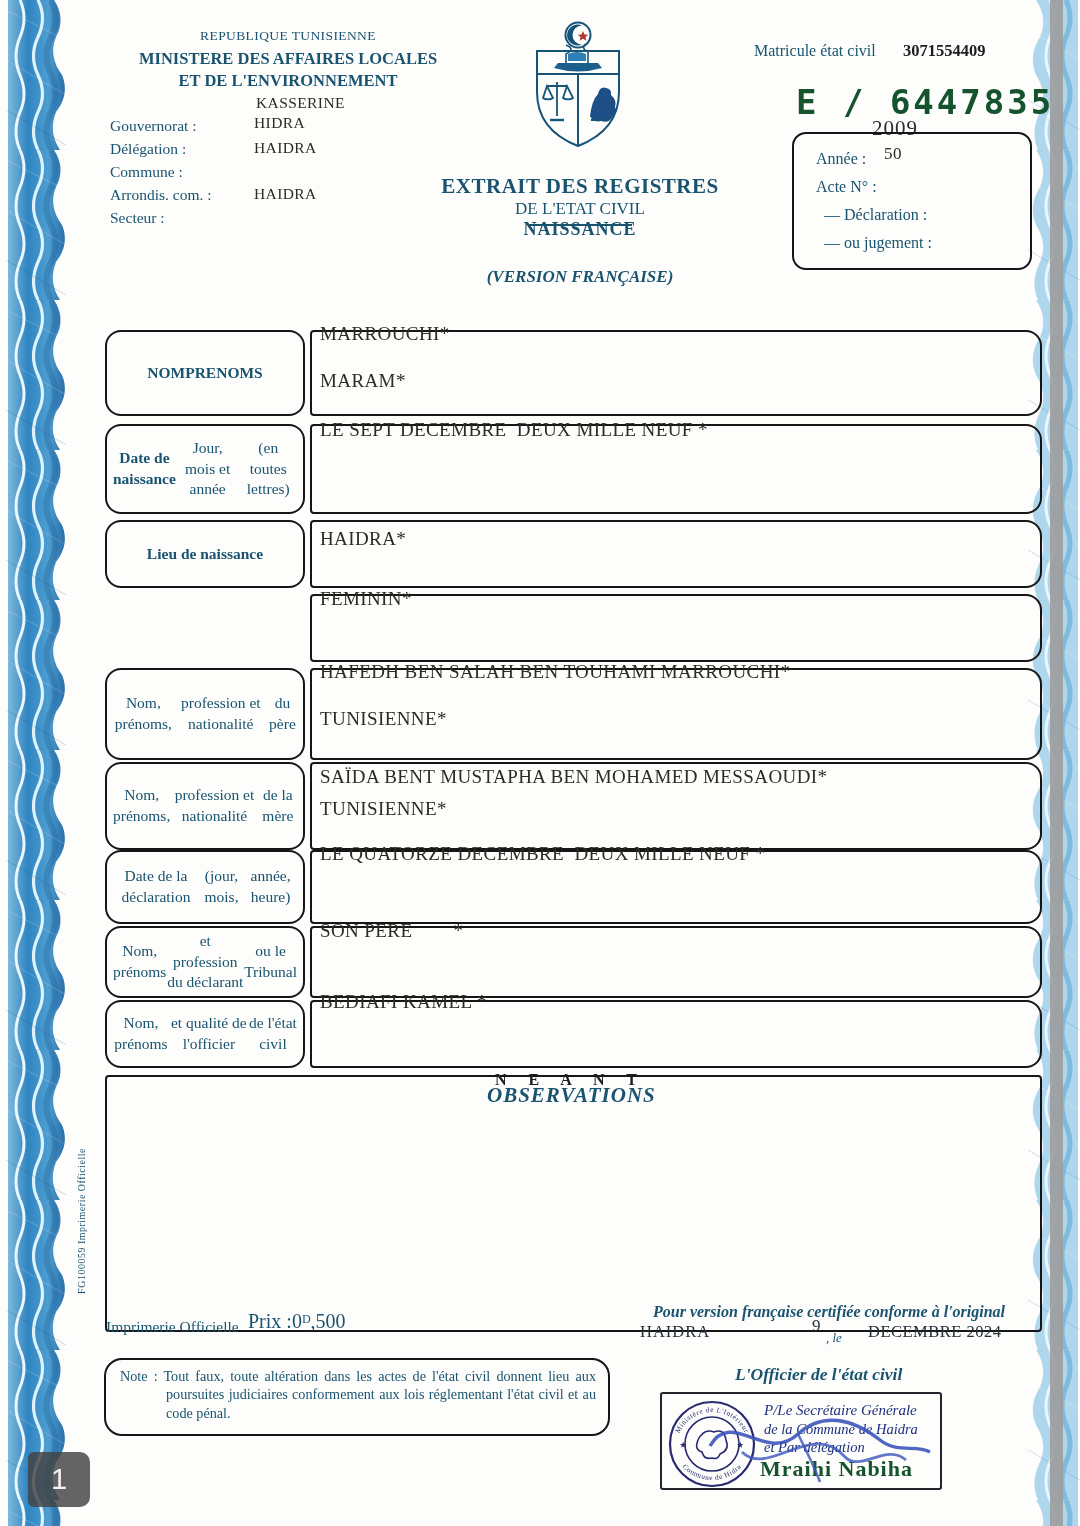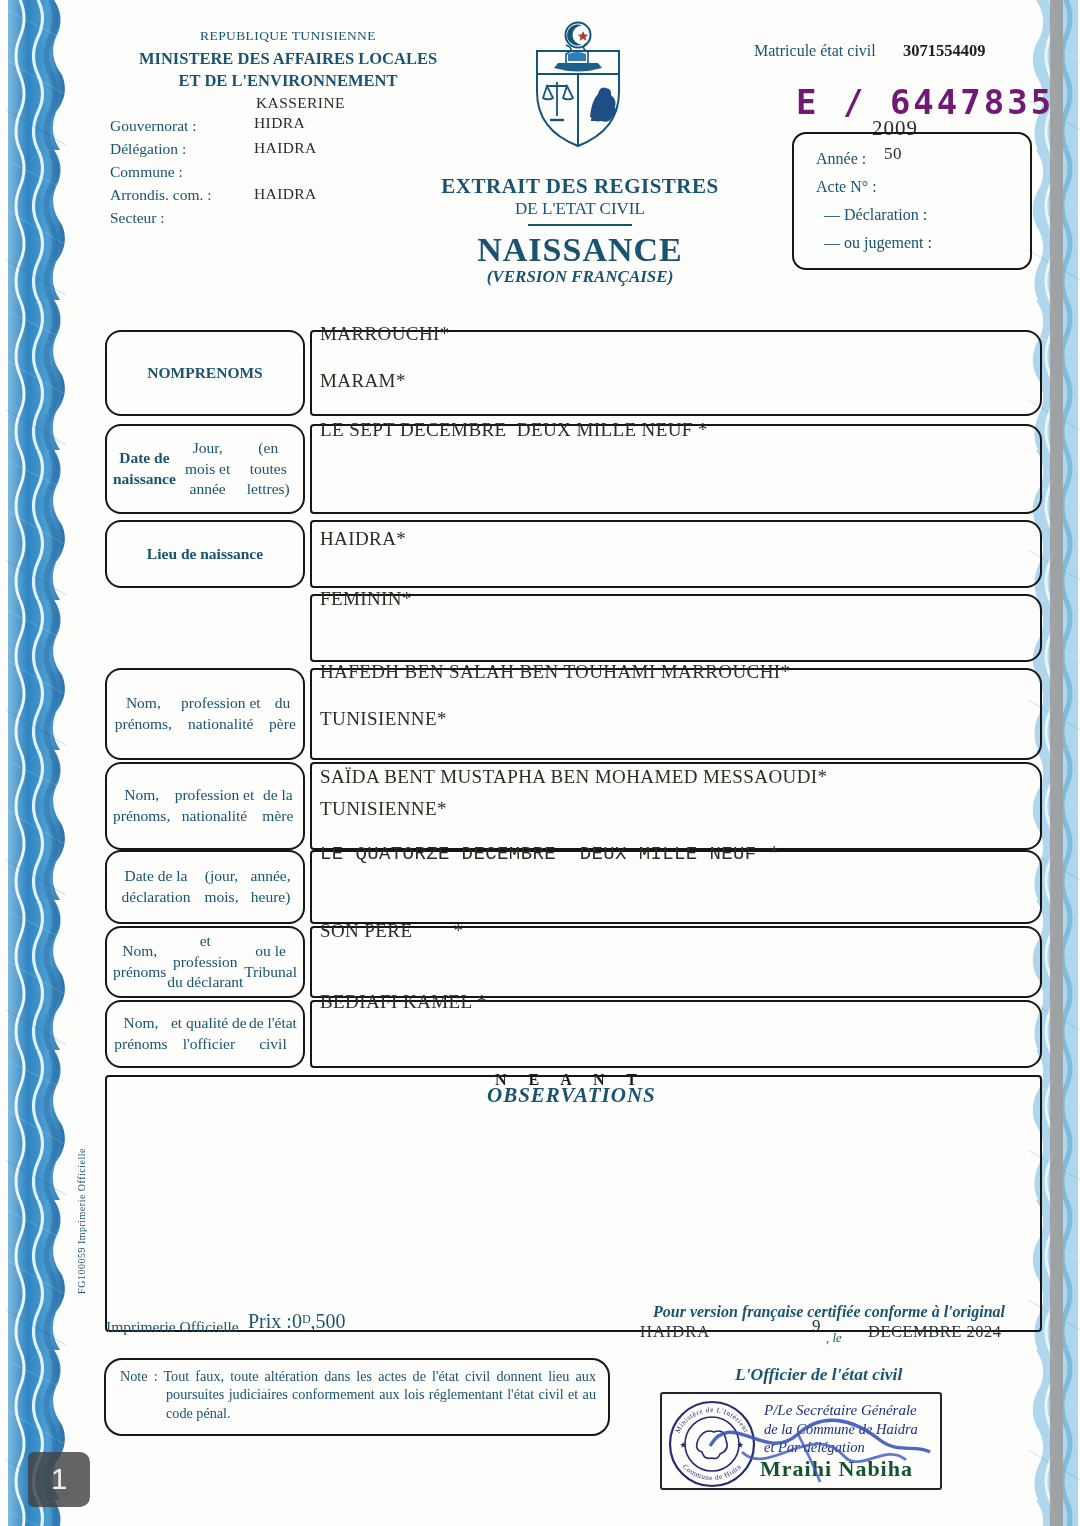--- a/index.html
+++ b/index.html
@@ -25,27 +25,27 @@
   #ministry2 { top:71px; font-size:16.5px; font-weight:bold; }
   .hfield { left:110px; font-size:15.5px; }
   .hval { left:254px; font-size:15.5px; }
 
   
   #emblem { left:528px; top:20px; }
   .title-block { left:350px; width:460px; text-align:center; }
   #title1 { top:174px; font-size:21px; font-weight:bold; letter-spacing:0.5px; }
   #title2 { top:199px; font-size:17px; }
   #title-underline { left:528px; top:224px; width:104px; height:2px; background:#19536f; }
-  #title3 { top:231px; font-size:34px; font-weight:bold; letter-spacing:1px; }
+  #title3 { top:219px; font-size:18px; font-weight:bold; letter-spacing:1px; }
   #title4 { top:267px; font-size:17px; font-weight:bold; font-style:italic; }
 
   
   #matricule-label { left:754px; top:42px; font-size:16px; }
   #matricule-value { left:903px; top:41px; font-size:16.5px; font-weight:bold; color:#1d1d1d; }
-  #acte-number { left:796px; top:82px; font-size:34px; font-family:"DejaVu Sans Mono", monospace; font-weight:bold; color:#701a75; letter-spacing:3px; }
+  #acte-number { left:796px; top:82px; font-size:34px; font-family:"DejaVu Sans Mono", monospace; font-weight:bold; color:#14532d; letter-spacing:3px; }
   #acte-year { left:872px; top:116px; font-size:21px; color:#2a2a2a; letter-spacing:1px; }
   #acte-box { left:792px; top:132px; width:240px; height:138px; border:2px solid #161616; border-radius:14px; font-size:16px; }
   #acte-box .row { position:absolute; left:22px; }
 
   
   #form { left:105px; top:330px; width:937px; }
   .frow { position:absolute; left:0; width:937px; }
   .lbox {
     position:absolute; left:0; top:0; width:200px; height:100%;
     border:2px solid #161616; border-radius:16px;
@@ -243,21 +243,21 @@
       </div>
     </div>
 
     <div class="frow" style="top:520px; height:74px;">
       <div class="lbox">
         <span>Date de la déclaration</span>
         <span>(jour, mois,</span>
         <span>année, heure)</span>
       </div>
       <div class="vbox">
-        <span class="vtxt typed" style="top:-9px;font-family:Liberation Mono, monospace;">LE QUATORZE DECEMBRE  DEUX MILLE NEUF *</span>
+        <span class="vtxt typed" style="top:-9px;">LE QUATORZE DECEMBRE  DEUX MILLE NEUF *</span>
       </div>
     </div>
 
     <div class="frow" style="top:596px; height:72px;">
       <div class="lbox">
         <span>Nom, prénoms</span>
         <span>et profession du déclarant</span>
         <span>ou le Tribunal</span>
       </div>
       <div class="vbox">

